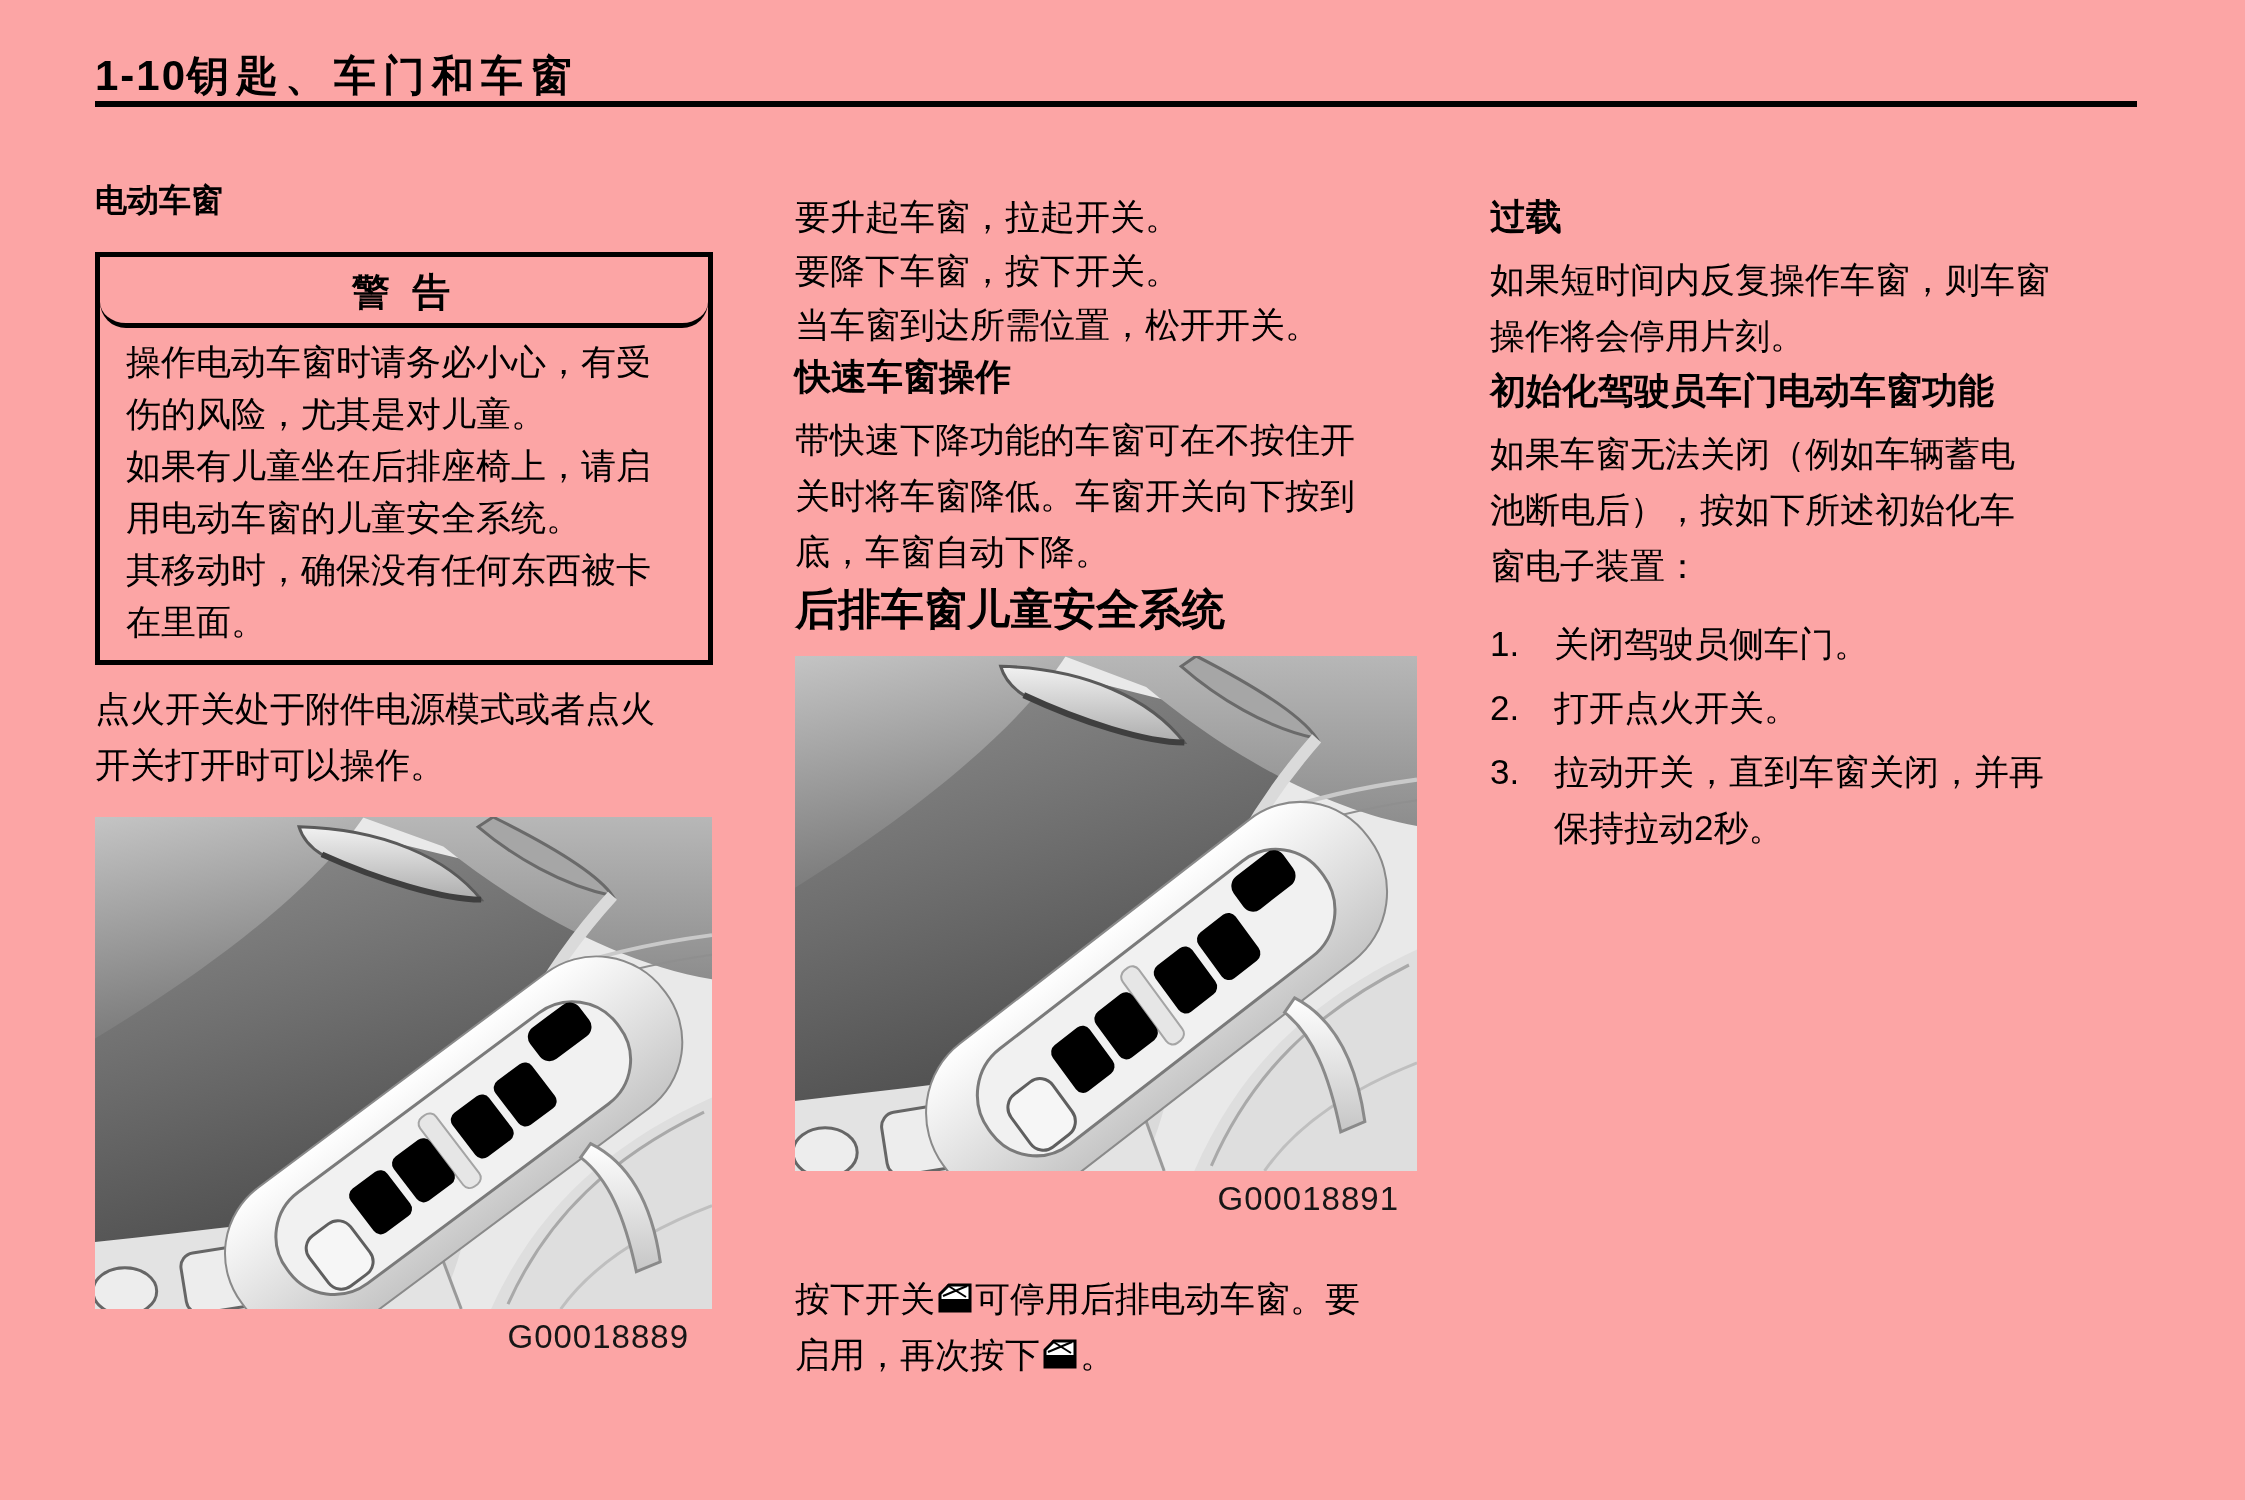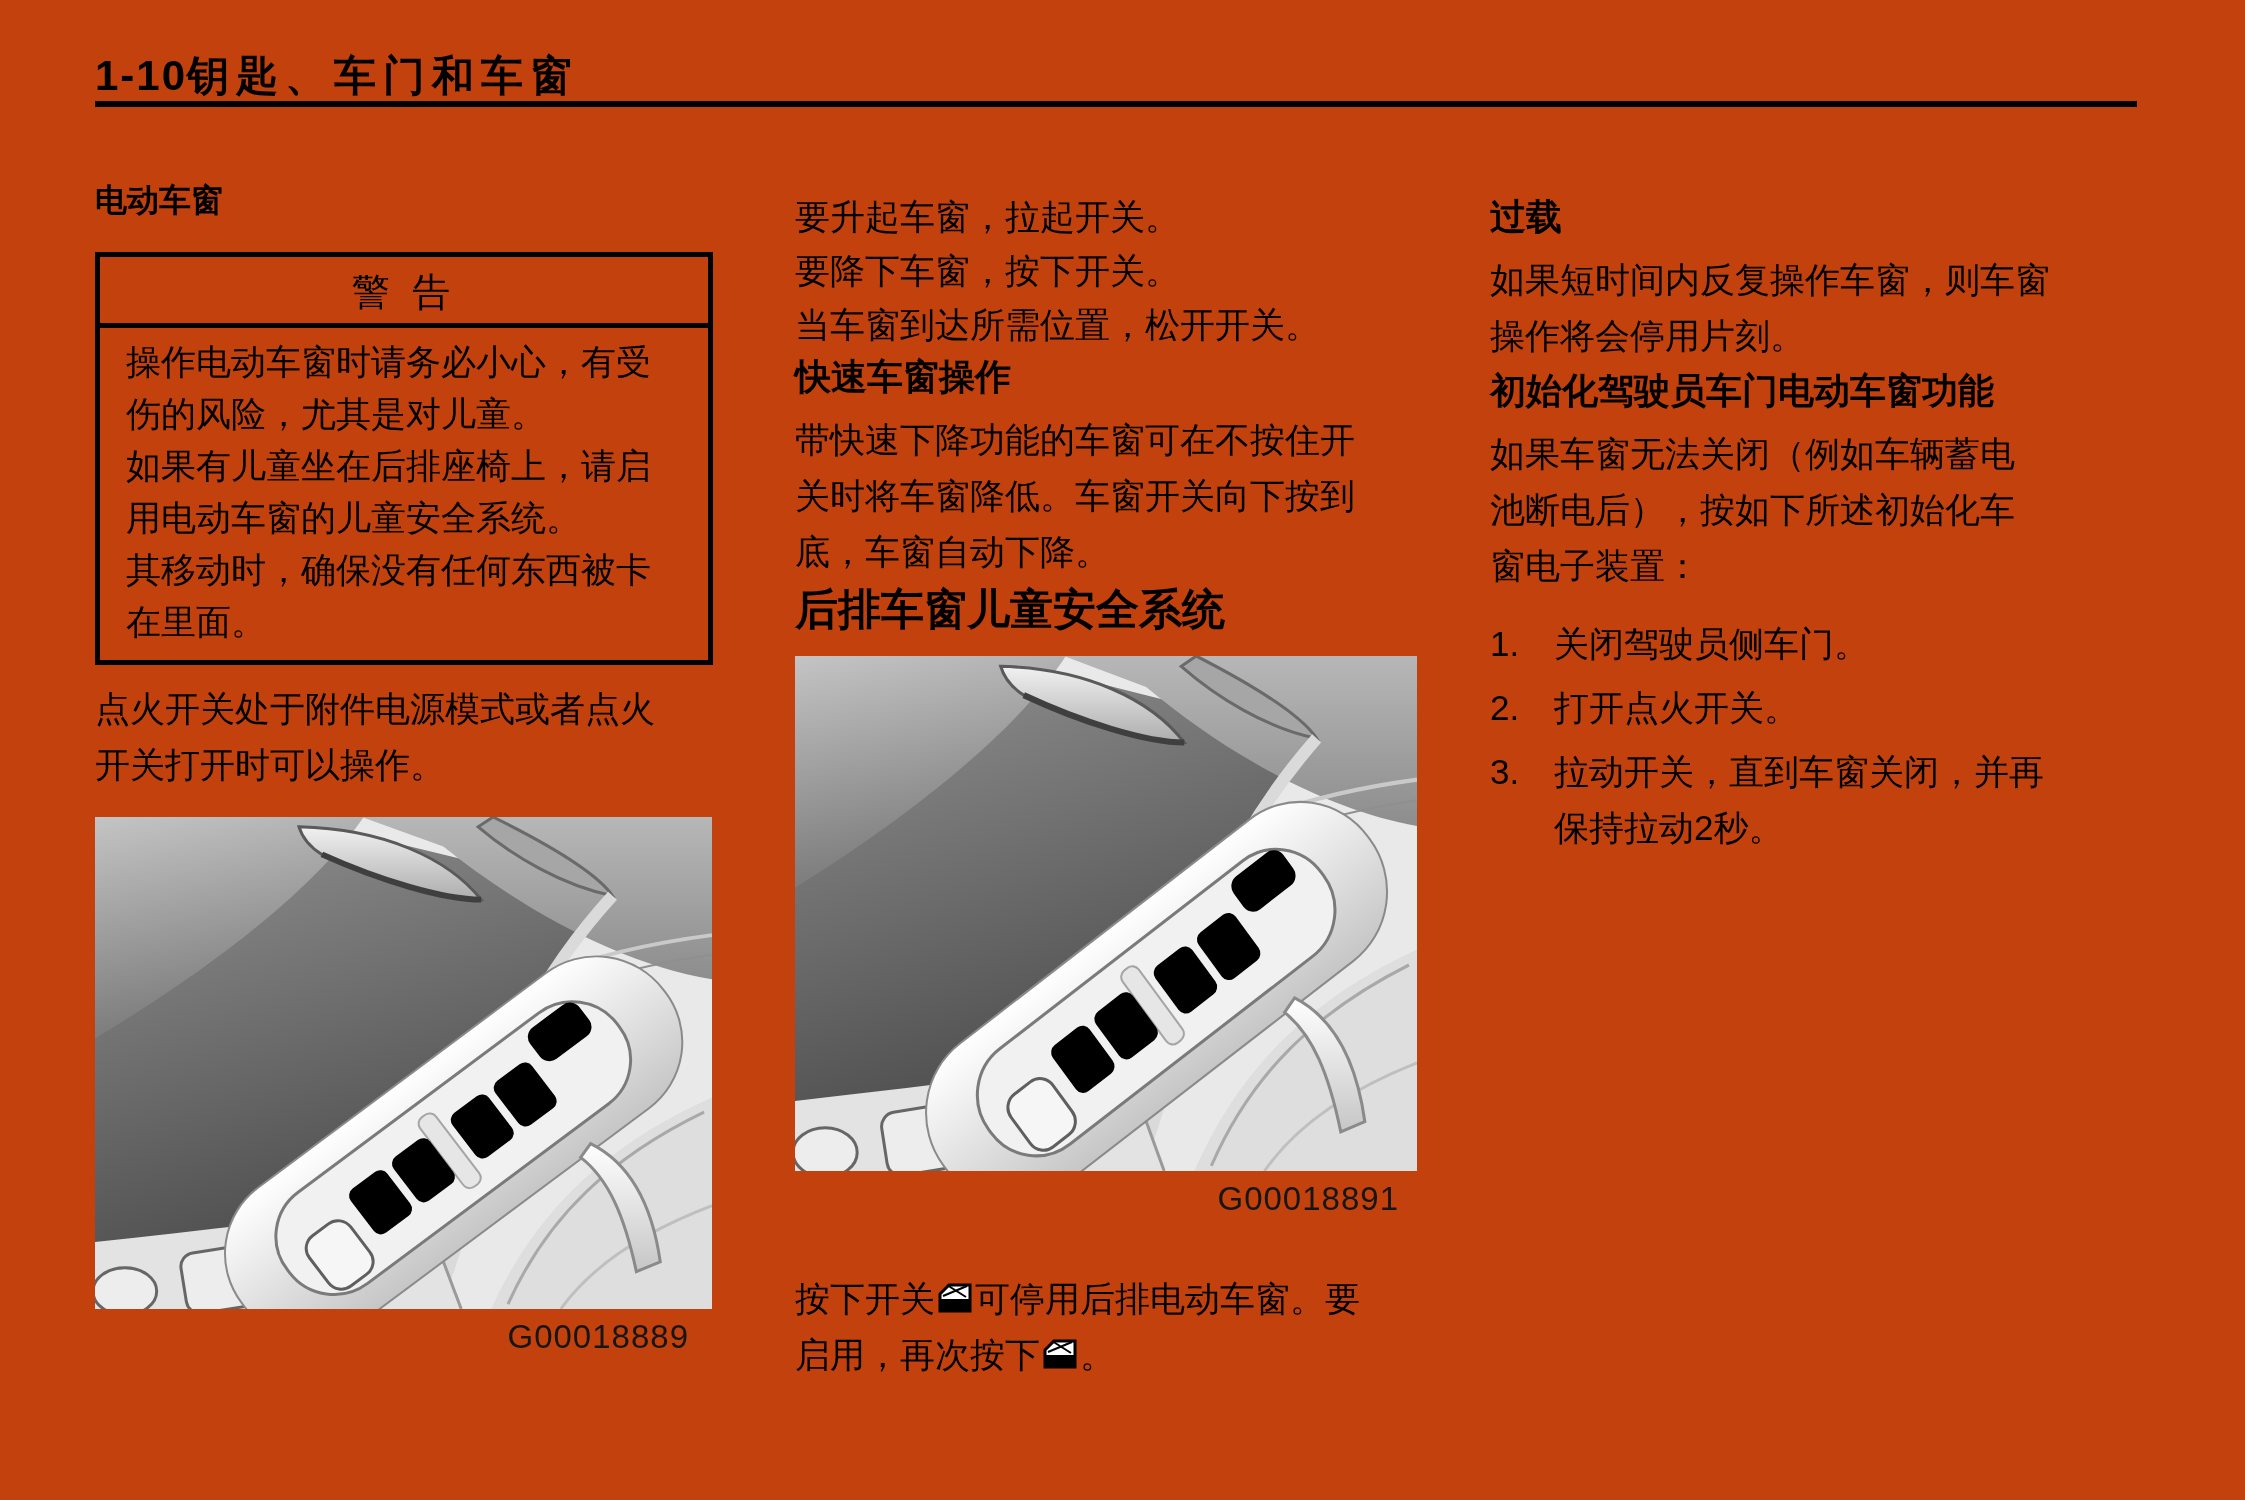--- a/index.html
+++ b/index.html
@@ -1,19 +1,19 @@
 <!DOCTYPE html>
 <html><head>
 <meta charset="utf-8">
 <style>
   html,body{margin:0;padding:0;background:#ffffff;}
   .page{
     position:relative;
     width:2245px;height:1500px;
-    background:#c2410c;
+    background:#fca5a5;
     font-family:"Liberation Sans", sans-serif;
     color:#000;
     overflow:hidden;
   }
   
   .hdr{position:absolute;left:95px;top:48px;display:flex;align-items:baseline;}
   .hdr-num{font-size:42px;font-weight:700;letter-spacing:2px;}
   .hdr-title{font-size:42px;font-weight:700;letter-spacing:7px;}
   .hdr-rule{position:absolute;left:95px;top:101px;width:2042px;height:6px;background:#000;}
 
@@ -22,22 +22,22 @@
   .col-left{left:95px;top:170px;width:618px;}
   .col-mid{left:795px;top:190px;width:628px;}
   .col-right{left:1490px;top:192px;width:650px;}
 
   .sec-title{font-size:32px;font-weight:700;line-height:60px;}
   .h-small{font-size:36px;font-weight:700;line-height:50px;}
   .h-mid{font-size:43px;font-weight:700;line-height:54px;}
 
   
   .warnbox{margin-top:22px;border:5px solid #000;}
-  .warn-title{font-size:38px;font-weight:400;text-align:center;padding:12px 0 8px;
-              border-bottom:5px solid #000;letter-spacing:6px;line-height:46px;}
+  .warn-title{font-size:38px;font-weight:700;text-align:center;padding:12px 0 8px;
+              border-bottom:5px solid #000;letter-spacing:6px;line-height:46px;border-radius:26px;}
   .warn-body{padding:8px 24px 12px 26px;line-height:52px;}
 
   .lead-para{margin-top:16px;width:580px;}
   .quick-para{margin-top:10px;}
   .mid-lines{line-height:54px;}
   .quick-heading{margin-top:0;}
   .rear-heading{margin-top:2px;}
   .overload-para{margin-top:10px;}
   .init-heading{margin-top:2px;}
   .init-para{margin-top:10px;}

